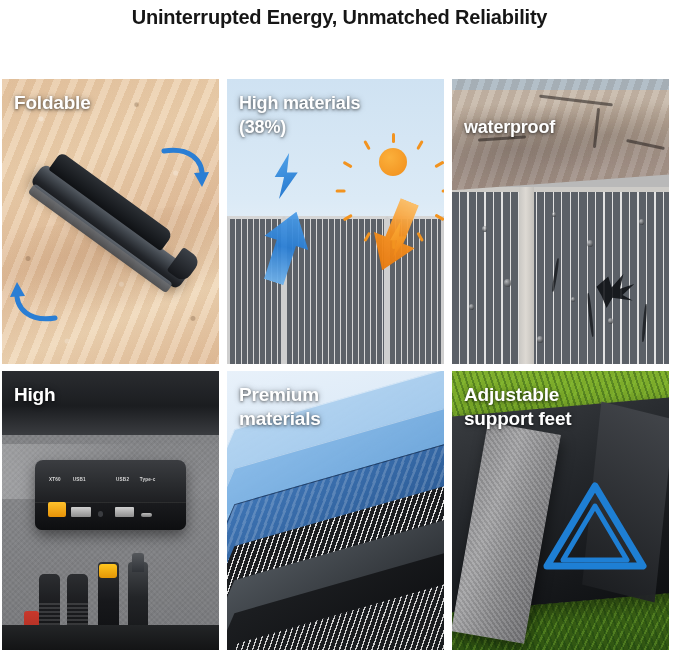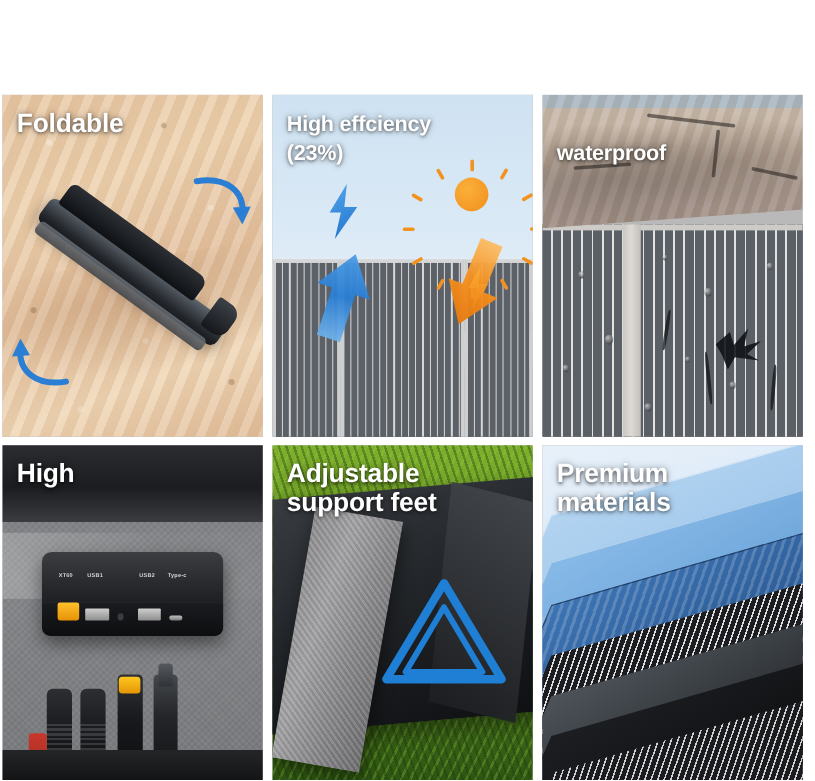--- a/index.html
+++ b/index.html
@@ -30,21 +30,21 @@
     grid-template-columns: 217px 217px 217px;
     grid-template-rows: 285px 279px;
     column-gap: 8px; row-gap: 7px;
   }
   .tile {
     position: relative; overflow: hidden; background: #b9b9b9;
   }
   .caption {
     position: absolute; left: 12px; top: 12px; right: 8px;
     z-index: 30;
-    font-size: 22px; font-weight: bold; color: #ffffff;
+    font-size: 19px; font-weight: bold; color: #ffffff;
     line-height: 24px; letter-spacing: -0.2px;
     text-shadow: 0 1px 3px rgba(0,0,0,.55), 0 0 6px rgba(0,0,0,.35);
   }
   .cap2 { font-size: 18px; }
   .scene { position: absolute; inset: 0; }
 
   
   .sand {
     background:
       radial-gradient(circle at 18% 14%, rgba(255,255,255,.30) 0 2px, transparent 3px),
@@ -306,20 +306,21 @@
     background: repeating-linear-gradient(96deg, rgba(255,255,255,.20) 0 2px, transparent 2px 6px);
     transform: rotate(-8deg); opacity: .5;
   }
 </style>
 </head>
 <body>
 
 <div class="page">
 
   <div class="header">
+    <div class="subtitle">Uninterrupted Energy, Unmatched Reliability</div>
   </div>
 
   <div class="grid">
 
     <div class="tile">
       <div class="scene sand">
         <div class="sand-dune"></div>
         <div class="folded">
           <div class="folded-body"></div>
           <div class="folded-top"></div>
@@ -360,22 +361,22 @@
           <div class="ray" style="transform:rotate(210deg) translateY(-29px)"></div>
           <div class="ray" style="transform:rotate(240deg) translateY(-29px)"></div>
           <div class="ray" style="transform:rotate(270deg) translateY(-29px)"></div>
           <div class="ray" style="transform:rotate(300deg) translateY(-29px)"></div>
           <div class="ray" style="transform:rotate(330deg) translateY(-29px)"></div>
         </div>
         <div class="arrow-down"></div>
         <div class="bolt-orange"></div>
       </div>
       <div class="caption cap2">
-        <span>High effciency</span><br>
-        <span>(23%)</span>
+        <span>High materials</span><br>
+        <span>(38%)</span>
       </div>
     </div>
 
     <div class="tile">
       <div class="scene">
         <div class="wetpanel">
           <div class="wp-top-rail"></div>
           <div class="wp-rail"></div>
           <div class="drop" style="left:14%;top:22%;width:5px;height:6px"></div>
           <div class="drop" style="left:46%;top:14%;width:4px;height:5px"></div>
@@ -440,48 +441,48 @@
         </div>
         <div class="red-wire"></div>
         <div class="fabric-bottom"></div>
       </div>
       <div class="caption">
         <span>High</span><br>
       </div>
     </div>
 
     <div class="tile">
-      <div class="scene grass">
-        <div class="panel-back6"></div>
-        <div class="panel-fold6"></div>
-        <div class="logo6"></div>
-        <div class="stand">
-          <div class="stand-tex"></div>
-        </div>
-        <svg class="tri" viewBox="0 0 104 92">
-          <polygon points="52,6 100,86 4,86" fill="none" stroke="#1E7FD4" stroke-width="7" stroke-linejoin="round"></polygon>
-          <polygon points="52,26 84,80 20,80" fill="none" stroke="#1E7FD4" stroke-width="5" stroke-linejoin="round"></polygon>
-        </svg>
-      </div>
-      <div class="caption">
-        <span>Adjustable</span><br>
-        <span>support feet</span>
-      </div>
-    </div>
-
-    <div class="tile">
       <div class="scene bg5">
         <div class="layer lay1"></div>
         <div class="layer lay2"></div>
         <div class="layer lay3"></div>
         <div class="layer lay4"></div>
         <div class="layer lay5"></div>
         <div class="layer lay6"></div>
         <div class="layer lay7"></div>
       </div>
       <div class="caption">
         <span>Premium</span><br>
         <span>materials</span>
       </div>
     </div>
 
+    <div class="tile">
+      <div class="scene grass">
+        <div class="panel-back6"></div>
+        <div class="panel-fold6"></div>
+        <div class="logo6"></div>
+        <div class="stand">
+          <div class="stand-tex"></div>
+        </div>
+        <svg class="tri" viewBox="0 0 104 92">
+          <polygon points="52,6 100,86 4,86" fill="none" stroke="#1E7FD4" stroke-width="7" stroke-linejoin="round"></polygon>
+          <polygon points="52,26 84,80 20,80" fill="none" stroke="#1E7FD4" stroke-width="5" stroke-linejoin="round"></polygon>
+        </svg>
+      </div>
+      <div class="caption">
+        <span>Adjustable</span><br>
+        <span>support feet</span>
+      </div>
+    </div>
+
   </div>
 </div>
 
 </body></html>

